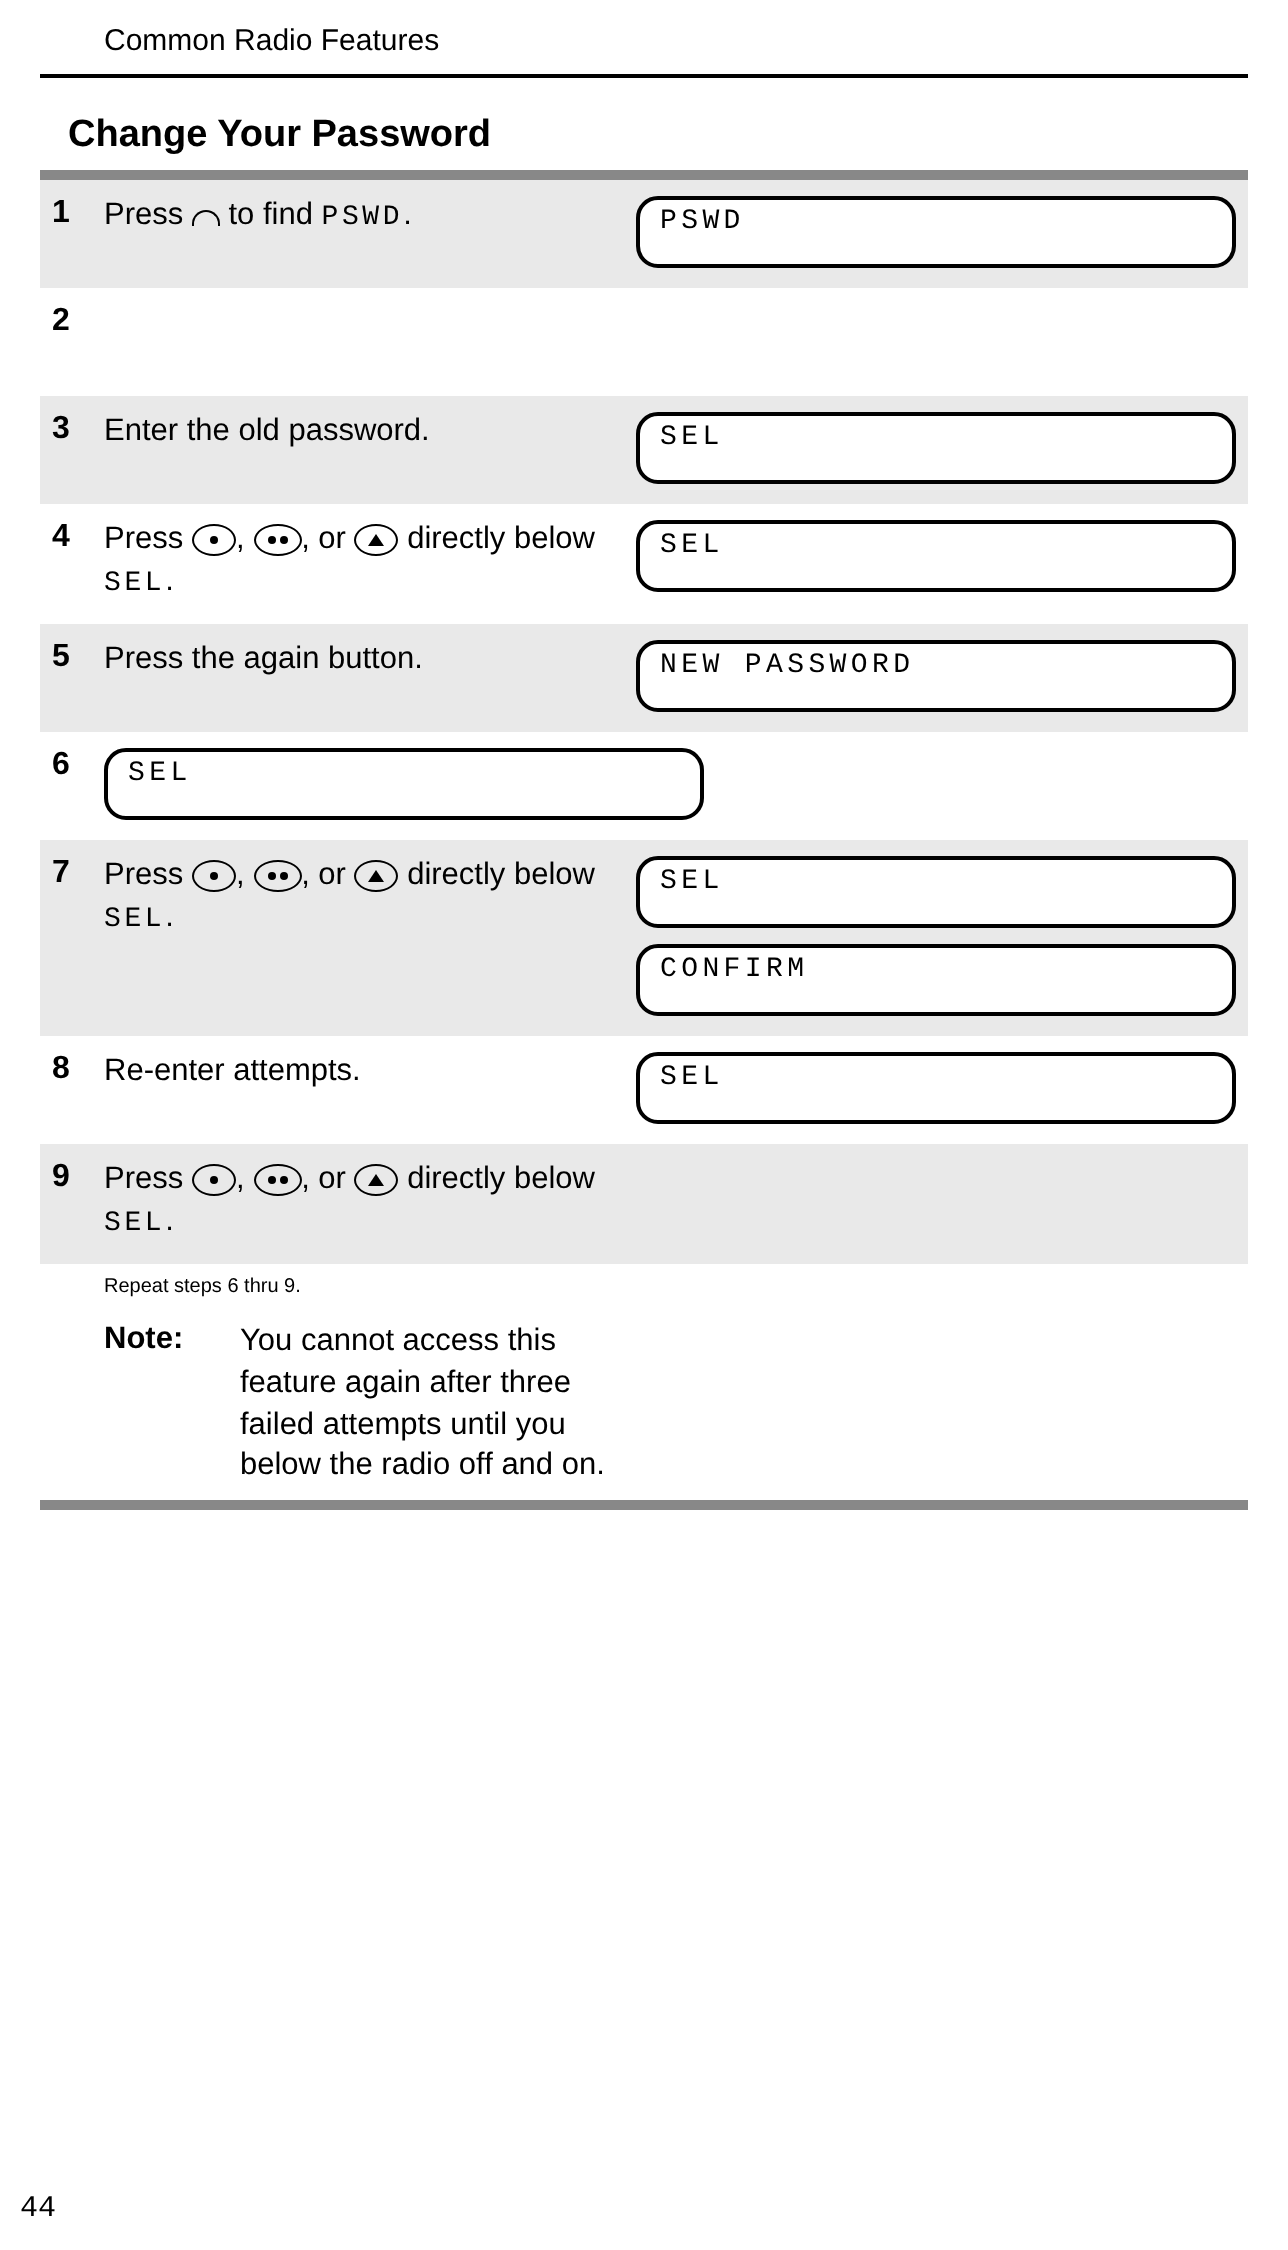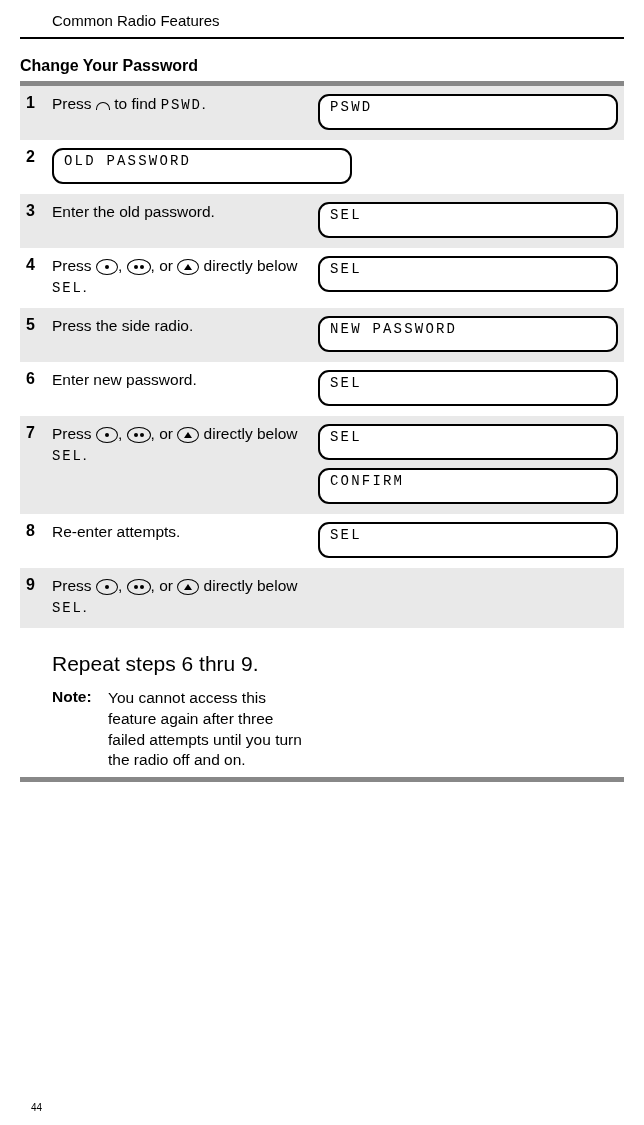--- a/index.html
+++ b/index.html
@@ -15,23 +15,24 @@
     .header-text {
       font-size: 15px;
       margin-bottom: 8px;
       margin-left: 32px;
     }
     .header-rule {
       border-top: 2px solid #000;
       margin-bottom: 18px;
     }
     .section-title {
-      font-size: 16px;
+      font-size: 19px;
       font-weight: bold;
       margin-bottom: 6px;
+      margin-left: 14px;
     }
     .band-top {
       height: 5px;
       background: #888;
     }
     .row {
       display: flex;
       align-items: flex-start;
       padding: 8px 6px 10px 6px;
       min-height: 54px;
@@ -103,47 +104,49 @@
       border-bottom: none;
       border-radius: 14px 14px 0 0;
       display: inline-block;
       vertical-align: middle;
       position: relative;
       top: 1px;
     }
     .note-row {
       display: flex;
       padding: 6px 6px 0 32px;
+      gap: 12px;
     }
     .note-label {
       font-weight: bold;
       font-size: 15.5px;
       width: 56px;
       flex-shrink: 0;
     }
     .note-text {
       font-size: 15.5px;
       line-height: 1.35;
       flex: 1;
       padding-right: 310px;
     }
     .repeat-row {
-      padding: 24px 6px 6px 32px;
-      font-size: 21px;
+      padding: 6px 6px 6px 32px;
+      font-size: 10px;
     }
     .band-bottom {
       height: 5px;
       background: #888;
       margin-top: 6px;
     }
     .page-num {
       position: absolute;
       bottom: 12px;
-      left: 31px;
-      font-size: 10px;
+      left: 10px;
+      font-size: 15px;
+      font-family: Liberation Mono, monospace;
     }
   </style>
 </head>
 <body>
 
 <div class="header-text">Common Radio Features</div>
 <div class="header-rule"></div>
 
 <div class="section-title">Change Your Password</div>
 
@@ -156,23 +159,20 @@
     <span class="half-circle"></span>
     <span> to find </span><span class="mono">PSWD</span><span>.</span>
   </div>
   <div class="display-col">
     <div class="lcd">PSWD</div>
   </div>
 </div>
 
 <div class="row">
   <div class="step-num">2</div>
-  <div class="display-col">
-    <div class="lcd">OLD PASSWORD</div>
-  </div>
 </div>
 
 <div class="row shaded">
   <div class="step-num">3</div>
   <div class="step-text">Enter the old password.</div>
   <div class="display-col">
     <div class="lcd">SEL</div>
   </div>
 </div>
 
@@ -192,29 +192,28 @@
       </span>
     <span> directly below </span><span class="mono">SEL</span><span>.</span>
   </div>
   <div class="display-col">
     <div class="lcd">SEL</div>
   </div>
 </div>
 
 <div class="row shaded">
   <div class="step-num">5</div>
-  <div class="step-text">Press the side radio.</div>
+  <div class="step-text">Press the again button.</div>
   <div class="display-col">
     <div class="lcd">NEW PASSWORD</div>
   </div>
 </div>
 
 <div class="row">
   <div class="step-num">6</div>
-  <div class="step-text">Enter new password.</div>
   <div class="display-col">
     <div class="lcd">SEL</div>
   </div>
 </div>
 
 <div class="row shaded">
   <div class="step-num">7</div>
   <div class="step-text">
     <span>Press </span>
     <span class="icon-oval">
@@ -259,18 +258,18 @@
       </span>
     <span> directly below </span><span class="mono">SEL</span><span>.</span>
   </div>
   <div class="display-col"></div>
 </div>
 
 <div class="repeat-row">Repeat steps 6 thru 9.</div>
 
 <div class="note-row">
   <div class="note-label">Note:</div>
-  <div class="note-text">You cannot access this feature again after three failed attempts until you turn the radio off and on.</div>
+  <div class="note-text">You cannot access this feature again after three failed attempts until you below the radio off and on.</div>
 </div>
 
 <div class="band-bottom"></div>
 
 <div class="page-num">44</div>
 
 </body></html>

